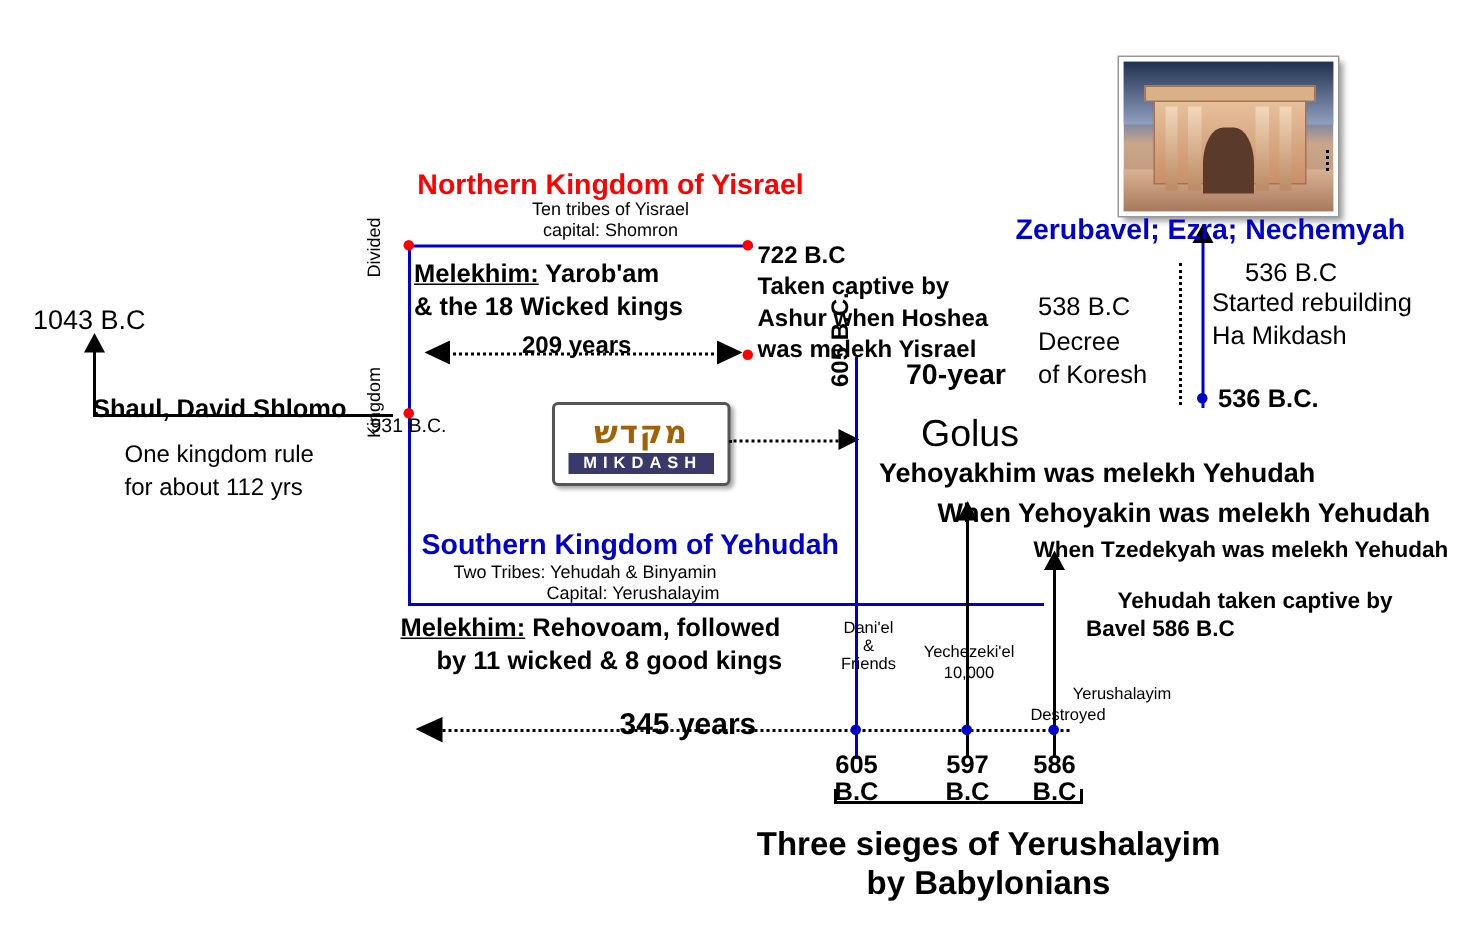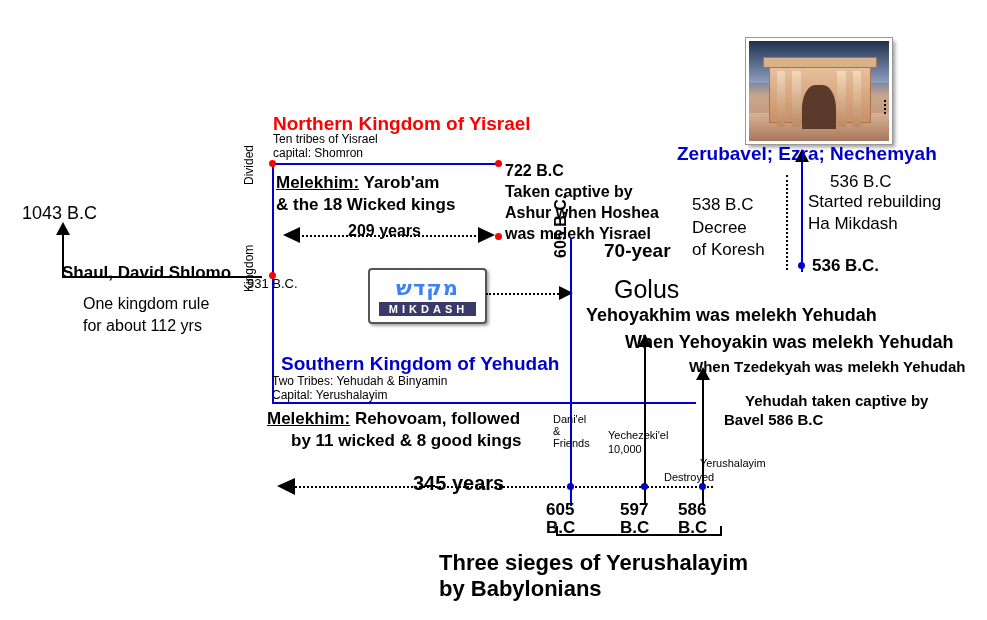--- a/index.html
+++ b/index.html
@@ -10,21 +10,21 @@
   #canvas {
     position: relative;
     width: 987px;
     height: 620px;
     background: #ffffff;
     font-family: "Liberation Sans", sans-serif;
     overflow: hidden;
   }
   .abs { position: absolute; }
   .txt { position: absolute; white-space: nowrap; line-height: 1.15; }
-  .ctr { }
+  .ctr { text-align: center; }
 
   
   .c-red { color: #ff0000; }
   .c-blue { color: #0000cc; }
   .c-black { color: #000000; }
 
   
   .line-h, .line-v {
     position: absolute;
     background: #0000cc;
@@ -68,21 +68,21 @@
     background: #ffffff;
     border: 2px solid #555;
     border-radius: 4px;
     box-shadow: 2px 2px 3px rgba(0,0,0,0.35);
     display: flex;
     flex-direction: column;
     align-items: center;
     justify-content: center;
   }
   #mikdash-logo .heb {
-    color: #3b82f6;
+    color: #a16207;
     font-weight: bold;
     font-size: 21px;
     letter-spacing: 1px;
     font-family: "DejaVu Sans", sans-serif;
   }
   #mikdash-logo .lat {
     margin-top: 2px;
     background: #3a3a6a;
     color: #ffffff;
     font-size: 11px;

